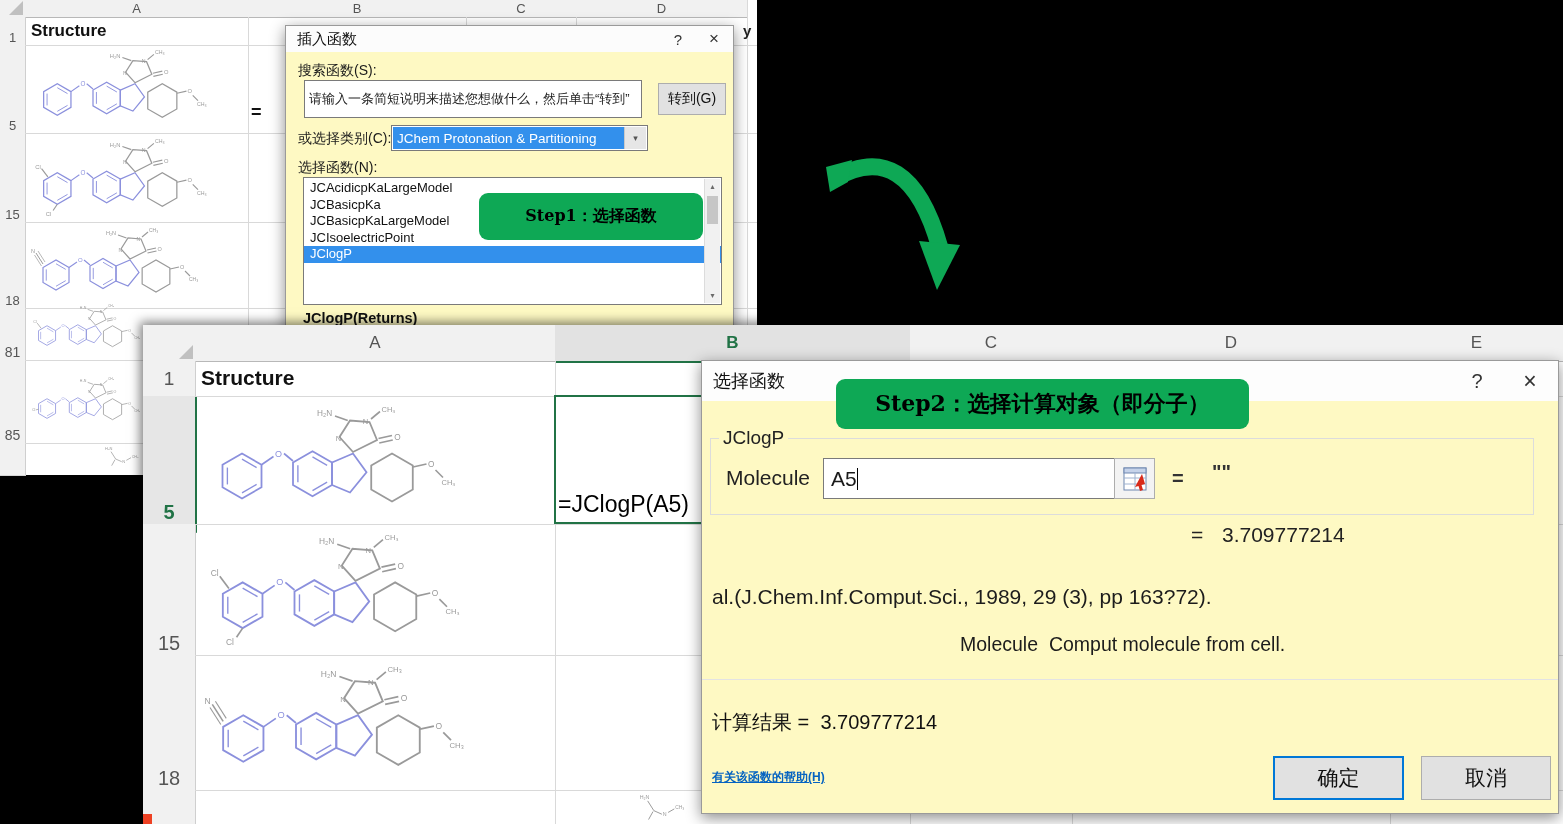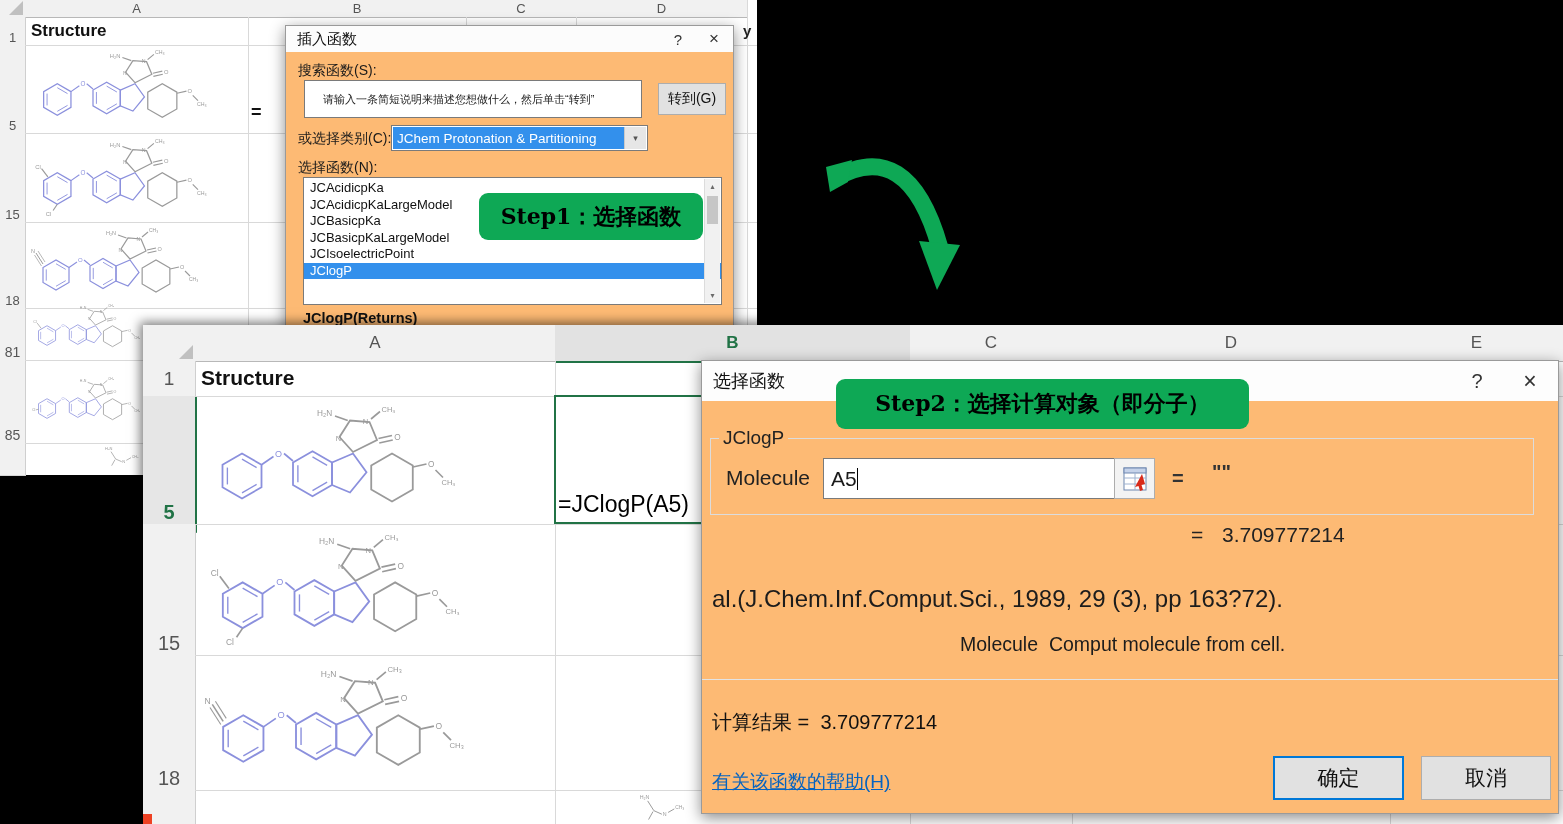--- a/index.html
+++ b/index.html
@@ -16,21 +16,21 @@
            color:#555;display:flex;align-items:flex-end;justify-content:center;}
   .rowhead.sel{background:#e6e6e6;color:#217346;font-weight:bold;border-right:2px solid #217346;}
   .corner{background:#f1f1f1;border-right:1px solid #c8c8c8;border-bottom:1px solid #b8b8b8;}
   .corner:after{content:"";position:absolute;right:2px;bottom:2px;border-style:solid;
                 border-width:0 0 14px 14px;border-color:transparent transparent #c0c0c0 transparent;}
   .gridv{background:#d9d9d9;width:1px;}
   .gridh{background:#d9d9d9;height:1px;}
   .cellTxt{color:#111;}
 
   
-  .dlg{background:#fdba74;border:1px solid #9a9a9a;box-shadow:0 4px 14px rgba(0,0,0,.45);}
+  .dlg{background:#fef9c3;border:1px solid #9a9a9a;box-shadow:0 4px 14px rgba(0,0,0,.45);}
   .dlg-title{background:#fcfcfc;display:flex;align-items:center;}
   .dlg-caption{padding-left:11px;color:#111;}
   .dlg-btn{margin-left:auto;color:#333;display:flex;align-items:center;justify-content:center;cursor:pointer;}
   .fld{background:#fff;border:1px solid #7a7a7a;}
   .btn{background:#e1e1e1;border:1px solid #adadad;display:flex;align-items:center;justify-content:center;color:#111;}
   .btn.primary{border:2px solid #0078d7;}
   .badge{background:#0ea855;border-radius:9px;display:flex;align-items:center;justify-content:center;
          font-family:"DejaVu Serif","Liberation Serif",serif;font-weight:bold;color:#000;}
   .listitem{height:16.5px;line-height:16.5px;padding-left:6px;font-size:13px;color:#111;white-space:nowrap;}
   .listitem.sel{background:#3390ec;color:#fff;}
@@ -266,46 +266,45 @@
   </div>
 
   <div class="abs dlg" style="left:285px;top:25px;width:447px;height:305px;z-index:2;overflow:hidden;">
     <div class="dlg-title" style="height:26px;">
       <span class="dlg-caption" style="font-size:15px;">插入函数</span>
       <span class="dlg-btn" style="width:34px;height:26px;font-size:15px;">?</span>
       <span class="dlg-btn" style="width:38px;height:26px;font-size:17px;margin-left:0;">×</span>
     </div>
     <div class="abs" style="left:12px;top:36px;font-size:14px;">搜索函数(S):</div>
     <div class="abs fld" style="left:18px;top:54px;width:336px;height:36px;display:flex;align-items:center;">
-      <span style="font-size:11px;color:#222;padding-left:18px;white-space:nowrap;">请输入一条简短说明来描述您想做什么，然后单击“转到”</span>
+      <span style="font-size:13px;color:#222;padding-left:4px;white-space:nowrap;">请输入一条简短说明来描述您想做什么，然后单击“转到”</span>
     </div>
     <div class="abs btn" style="left:372px;top:57px;width:66px;height:30px;font-size:14px;">转到(G)</div>
     <div class="abs" style="left:12px;top:104px;font-size:14px;">或选择类别(C):</div>
     <div class="abs fld" style="left:105px;top:99px;width:255px;height:24px;">
       <div class="abs" style="left:1px;top:1px;right:23px;bottom:1px;background:#3390ec;color:#fff;font-size:13.5px;display:flex;align-items:center;padding-left:4px;white-space:nowrap;overflow:hidden;">JChem  Protonation &amp; Partitioning</div>
       <div class="abs" style="right:1px;top:1px;width:21px;bottom:1px;background:#e6e6e6;border-left:1px solid #c9c9c9;display:flex;align-items:center;justify-content:center;color:#555;font-size:9px;">▾</div>
     </div>
     <div class="abs" style="left:12px;top:133px;font-size:14px;">选择函数(N):</div>
     <div class="abs fld" style="left:17px;top:151px;width:417px;height:126px;">
       <div id="func-list" style="padding-top:2px;">
-          <div class="listitem">JCAcidicpKa</div>
           <div class="listitem">JCAcidicpKaLargeModel</div>
           <div class="listitem">JCBasicpKa</div>
           <div class="listitem">JCBasicpKaLargeModel</div>
           <div class="listitem">JCIsoelectricPoint</div>
           <div class="listitem sel">JClogP</div>
         </div>
       <div class="scrollbar">
         <div class="sb-arrow" style="top:0;">▴</div>
         <div class="sb-thumb" style="top:17px;height:28px;"></div>
         <div class="sb-arrow" style="bottom:0;">▾</div>
       </div>
     </div>
     <div class="abs" style="left:17px;top:284px;font-size:14.5px;font-weight:600;color:#111;">JClogP(Returns)</div>
-    <div class="abs badge" style="left:193px;top:167px;width:224px;height:47px;font-size:22px;">Step1：选择函数</div>
+    <div class="abs badge" style="left:193px;top:167px;width:224px;height:47px;font-size:16px;">Step1：选择函数</div>
   </div>
 
   <svg class="abs" style="left:790px;top:130px;z-index:3;" width="230" height="180" viewBox="0 0 230 180">
     <path d="M 42 50 Q 118 4 150 118" fill="none" stroke="#0ea855" stroke-width="17"></path>
     <polygon points="129,111 170,115 147,160" fill="#0ea855"></polygon>
     <polygon points="36,37 62,30 58,52 40,62" fill="#0ea855"></polygon>
   </svg>
 
   <div class="abs sheet" style="left:143px;top:325px;width:1420px;height:499px;z-index:4;box-shadow:-3px -3px 10px rgba(0,0,0,.5);">
     <div class="abs corner" style="left:0;top:0;width:52px;height:36px;"></div>
@@ -489,31 +488,31 @@
         <line x1="13" y1="7" x2="13" y2="24" stroke="#9fb2cf"></line>
         <polygon points="20,8 13,21 16.5,20 18,25 21,24 19.5,19 23,18" fill="#d92b1b"></polygon>
       </svg>
     </div>
     <div class="abs" style="left:470px;top:106px;font-size:20px;font-weight:bold;color:#333;">=</div>
     <div class="abs" style="left:510px;top:100px;font-size:20px;font-weight:bold;color:#333;">""</div>
 
     <div class="abs" style="left:489px;top:162px;font-size:21px;color:#222;">=</div>
     <div class="abs" style="left:520px;top:162px;font-size:21px;color:#222;">3.709777214</div>
 
-    <div class="abs" style="left:10px;top:224px;font-size:24px;color:#1c1c1c;">al.(J.Chem.Inf.Comput.Sci., 1989, 29 (3), pp 163?72).</div>
+    <div class="abs" style="left:10px;top:224px;font-size:21px;color:#1c1c1c;">al.(J.Chem.Inf.Comput.Sci., 1989, 29 (3), pp 163?72).</div>
 
     <div class="abs" style="left:258px;top:272px;font-size:19.5px;color:#1c1c1c;">
       <span>Molecule</span>&nbsp;&nbsp;<span>Comput molecule from cell.</span>
     </div>
 
     <div class="abs" style="left:0;top:318px;width:856px;height:1px;background:#e3e3e3;"></div>
 
     <div class="abs" style="left:10px;top:348px;font-size:20px;color:#111;">
       <span>计算结果 =</span>&nbsp;&nbsp;<span>3.709777214</span>
     </div>
 
-    <a class="abs link" style="left:10px;top:408px;font-size:19px;cursor:pointer;">有关该函数的帮助(H)</a>
+    <a class="abs link" style="left:10px;top:408px;font-size:12px;cursor:pointer;font-weight:bold;">有关该函数的帮助(H)</a>
 
     <div class="abs btn" style="left:719px;top:395px;width:130px;height:44px;font-size:21px;box-sizing:border-box;">取消</div>
     <div class="abs btn primary" style="left:571px;top:395px;width:131px;height:44px;font-size:21px;box-sizing:border-box;">确定</div>
   </div>
 
 </div>
 
 </body></html>

